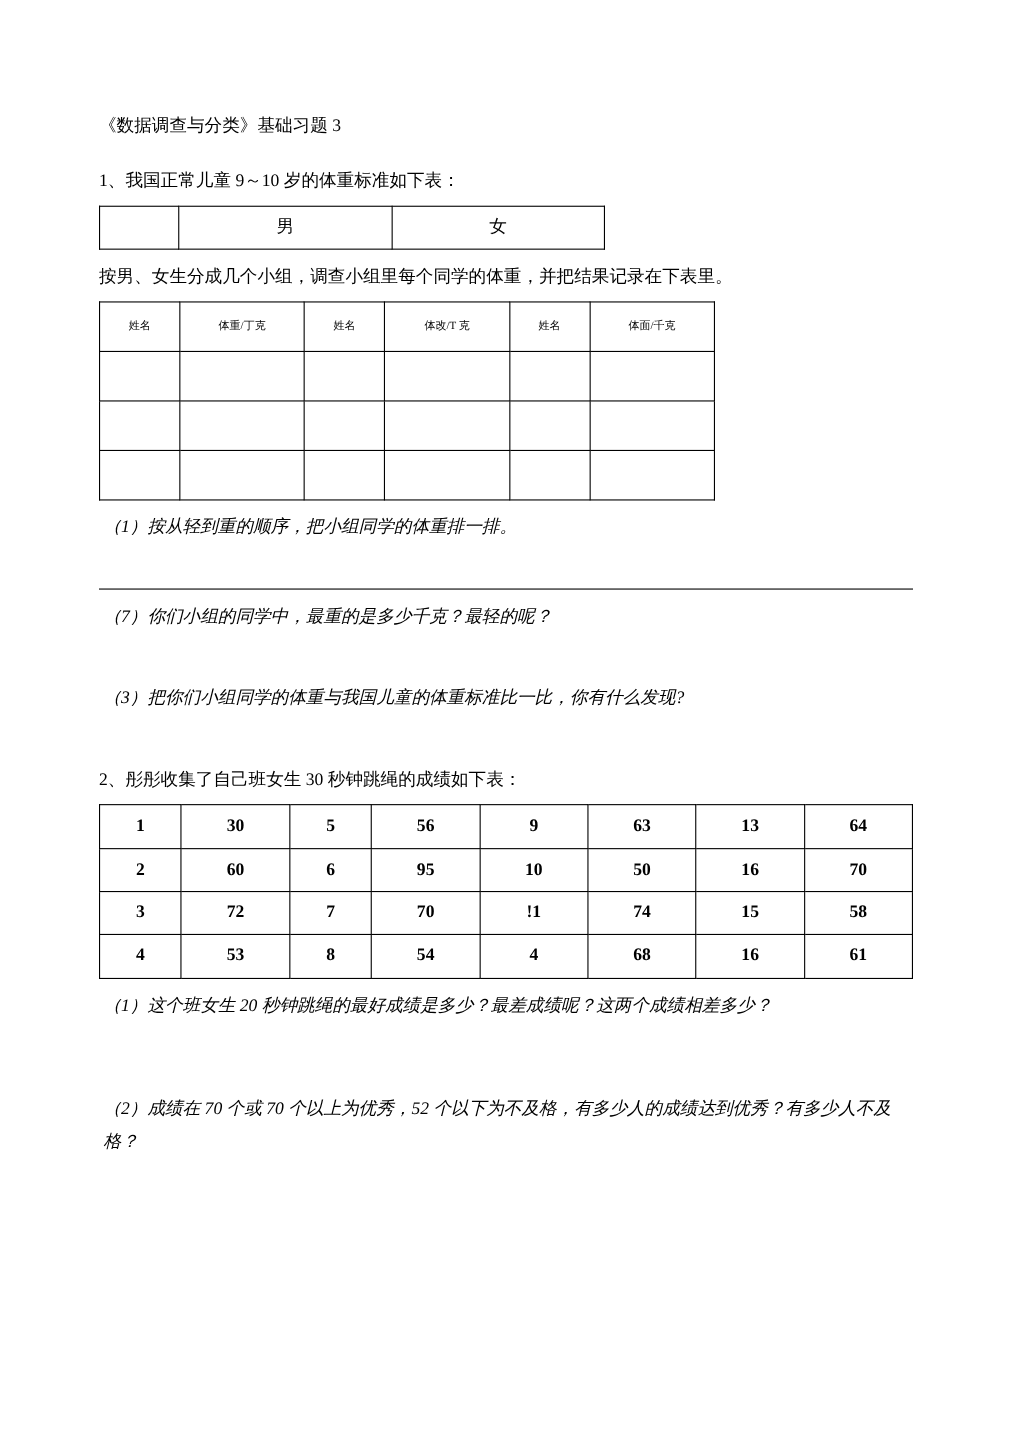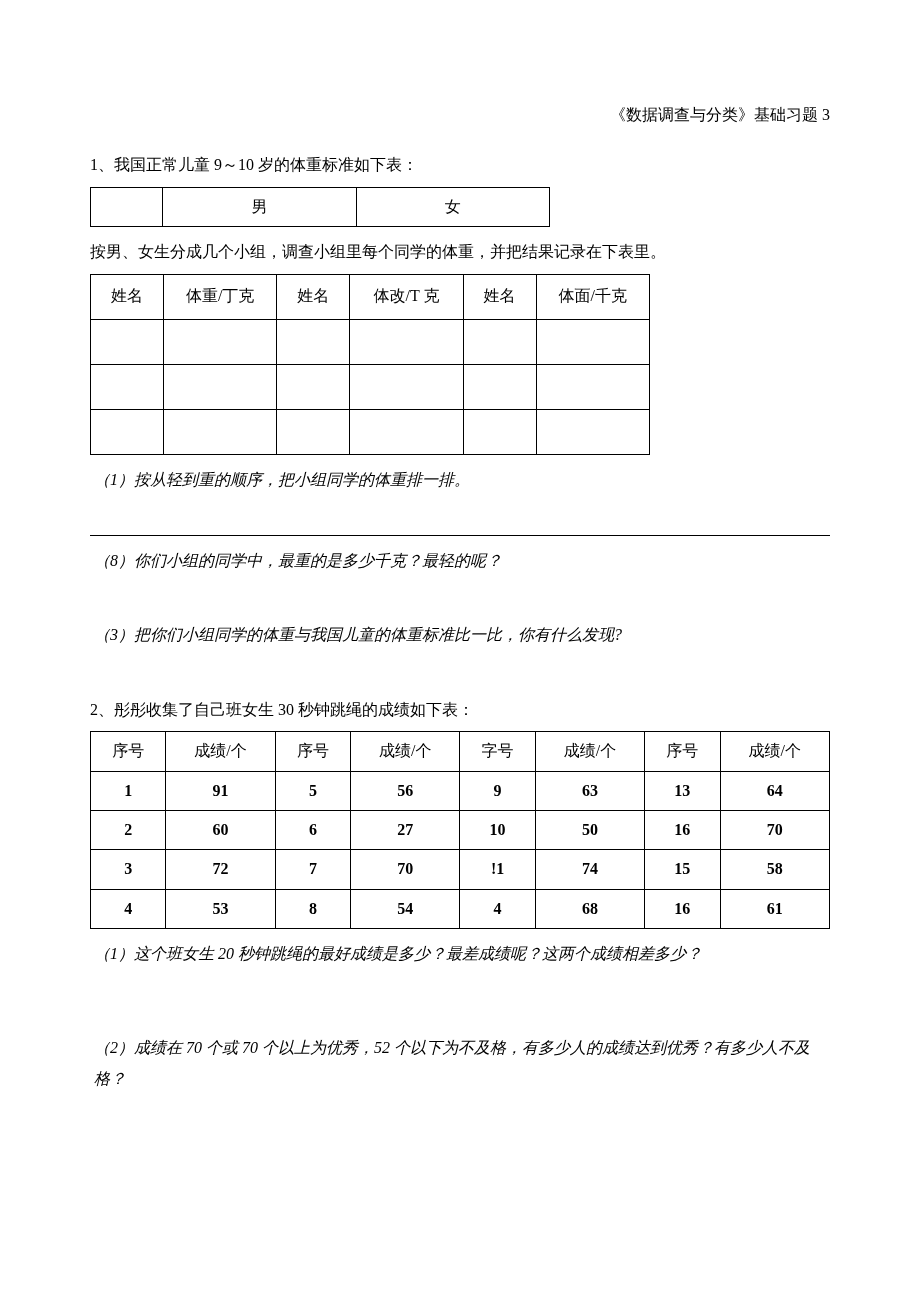--- a/index.html
+++ b/index.html
@@ -7,41 +7,41 @@
     font-size: 16px;
     color: #000;
     background: #fff;
     width: 920px;
     margin: 0;
     padding: 100px 90px 50px 90px;
     box-sizing: border-box;
     line-height: 1.9;
   }
   .title {
-    text-align: right;
+    text-align: left;
     margin-bottom: 20px;
   }
   table {
     border-collapse: collapse;
     margin: 6px 0 10px 0;
   }
   td, th {
     border: 1px solid #000;
     padding: 4px 8px;
     text-align: center;
     vertical-align: middle;
   }
   .t1 { width: 460px; }
   .t1 td { height: 28px; }
   .t1 .c0 { width: 60px; font-weight: bold; }
   .t1 .c1 { width: 190px; }
   .t1 .c2 { width: 190px; }
   .bold { font-weight: bold; }
   .t2 { width: 560px; }
-  .t2 td { height: 36px; font-size: 16px; }
+  .t2 td { height: 36px; font-size: 10px; }
   .t2 .nc { width: 55px; }
   .t2 .wc { width: 95px; }
   .t3 { width: 740px; }
   .t3 td { height: 30px; }
   .t3 .cA { width: 58px; }
   .t3 .cB { width: 92px; }
   .hr-line {
     border: none;
     border-top: 1px solid #000;
     margin: 40px 0 10px 0;
@@ -104,57 +104,47 @@
         <td></td>
         <td></td>
       </tr>
 </tbody>
   </table>
 
 <div class="para indent">（1）按从轻到重的顺序，把小组同学的体重排一排。</div>
 
 <hr class="hr-line">
 
-<div class="para indent">（8）你们小组的同学中，最重的是多少千克？最轻的呢？</div>
+<div class="para indent">（7）你们小组的同学中，最重的是多少千克？最轻的呢？</div>
 
 <div class="gap-md"></div>
 
 <div class="para indent">（3）把你们小组同学的体重与我国儿童的体重标准比一比，你有什么发现?</div>
 
 <div class="gap-md"></div>
 
 <div class="para">2、彤彤收集了自己班女生 30 秒钟跳绳的成绩如下表：</div>
 
 <table class="t3">
   <tbody>
-      <tr>
-    <td class="cA">序号</td>
-    <td class="cB">成绩/个</td>
-    <td class="cA">序号</td>
-    <td class="cB">成绩/个</td>
-    <td class="cA">字号</td>
-    <td class="cB">成绩/个</td>
-    <td class="cA">序号</td>
-    <td class="cB">成绩/个</td>
-  </tr>
   <tr class="bold">
     <td>1</td>
-    <td>91</td>
+    <td>30</td>
     <td>5</td>
     <td>56</td>
     <td>9</td>
     <td>63</td>
     <td>13</td>
     <td>64</td>
   </tr>
   <tr class="bold">
     <td>2</td>
     <td>60</td>
     <td>6</td>
-    <td>27</td>
+    <td>95</td>
     <td>10</td>
     <td>50</td>
     <td>16</td>
     <td>70</td>
   </tr>
   <tr class="bold">
     <td>3</td>
     <td>72</td>
     <td>7</td>
     <td>70</td>

